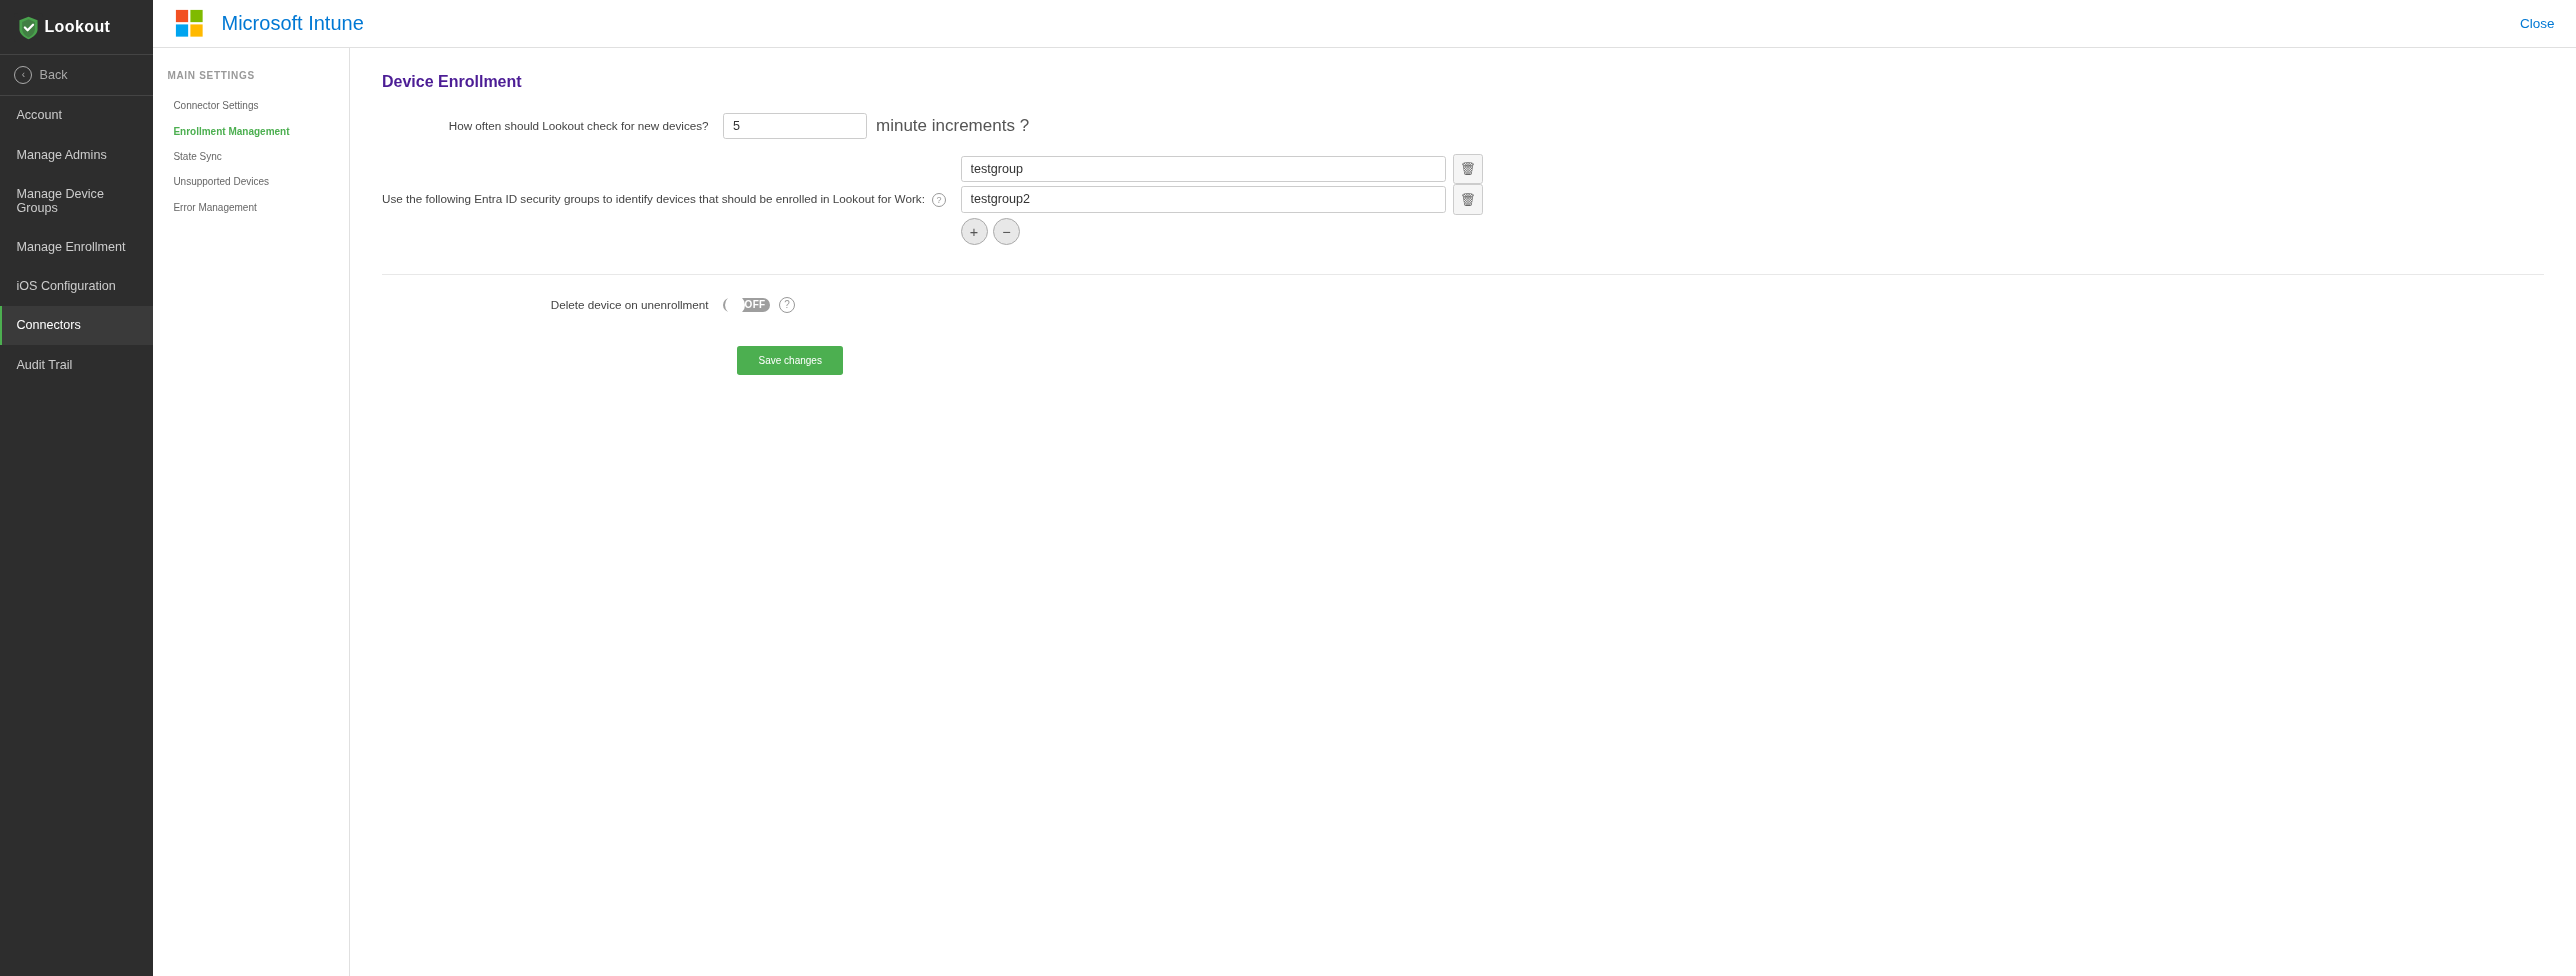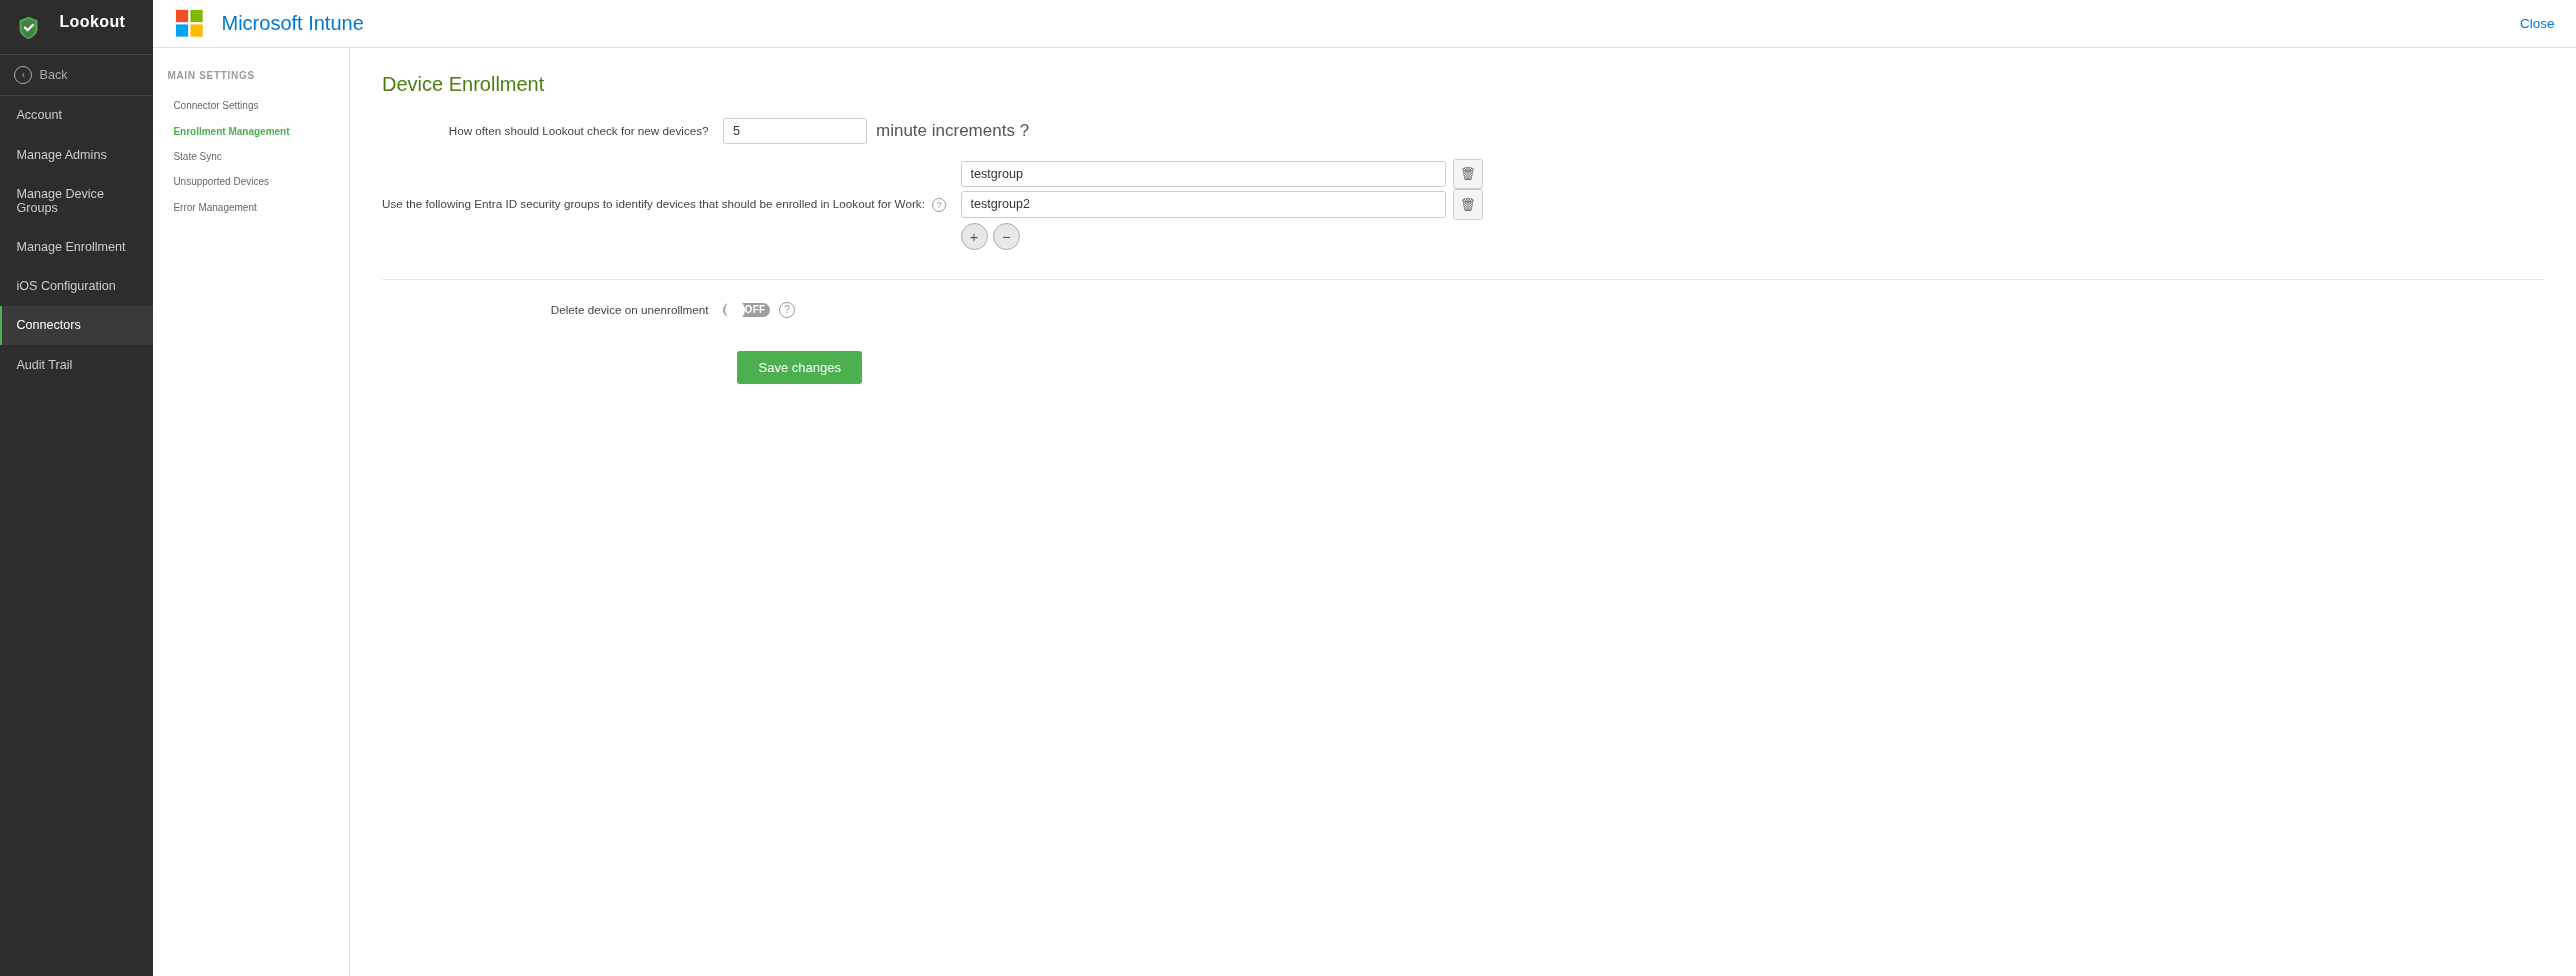--- a/index.html
+++ b/index.html
@@ -10,22 +10,22 @@
       width: 153px;
       min-width: 153px;
       background: #2d2d2d;
       display: flex;
       flex-direction: column;
       color: #ccc;
     }
     .sidebar-logo {
       padding: 12.6px 14.4px;
       display: flex;
-      align-items: flex-start;
-      gap: 16px;
+      align-items: center;
+      gap: 1px;
       border-bottom: 0.9px solid #444;
     }
     .logo-icon {
       width: 29px;
       height: 29px;
     }
     .logo-text {
       color: #fff;
       font-size: 16px;
       font-weight: 600;
@@ -143,23 +143,23 @@
     }
 
     
     .settings-panel {
       flex: 1;
       padding: 25px 32px;
       overflow-y: auto;
     }
 
     .section-title {
-      font-size: 20px;
-      color: #4d7c0f;
-      font-weight: 400;
+      font-size: 16px;
+      color: #4c1d95;
+      font-weight: 700;
       margin-bottom: 21.5px;
     }
 
     .form-section {
       margin-bottom: 29px;
     }
 
     .form-row {
       display: flex;
       align-items: center;
@@ -282,21 +282,21 @@
       position: absolute;
       right: 4.5px;
       letter-spacing: 0.3px;
     }
 
     .save-btn {
       background: #4caf50;
       color: #fff;
       border: none;
       padding: 9px 21.5px;
-      font-size: 13px;
+      font-size: 10px;
       border-radius: 2.7px;
       cursor: pointer;
       margin-left: 355px;
       margin-top: 14.4px;
       font-weight: 500;
     }
   </style>
 </head>
 <body>
 

